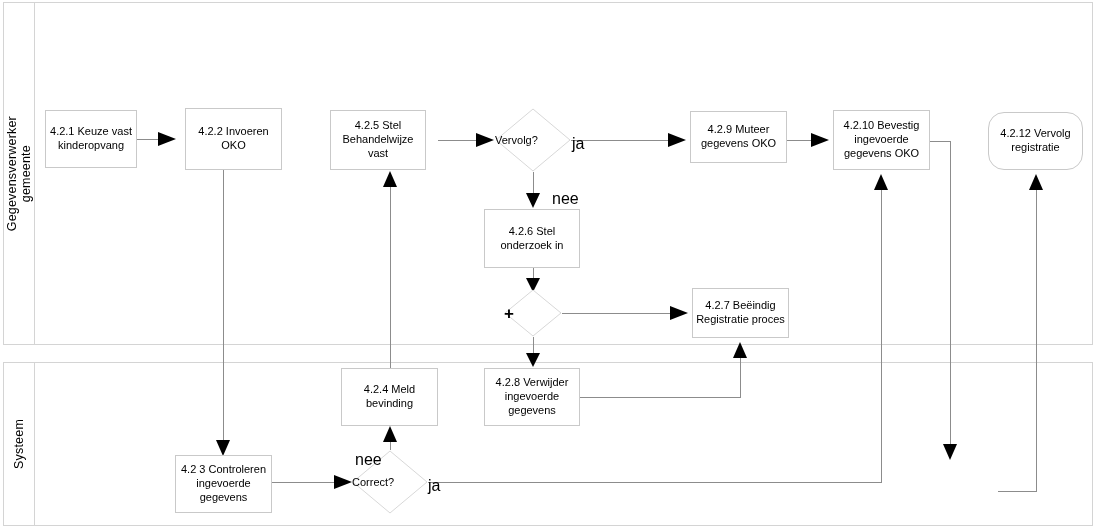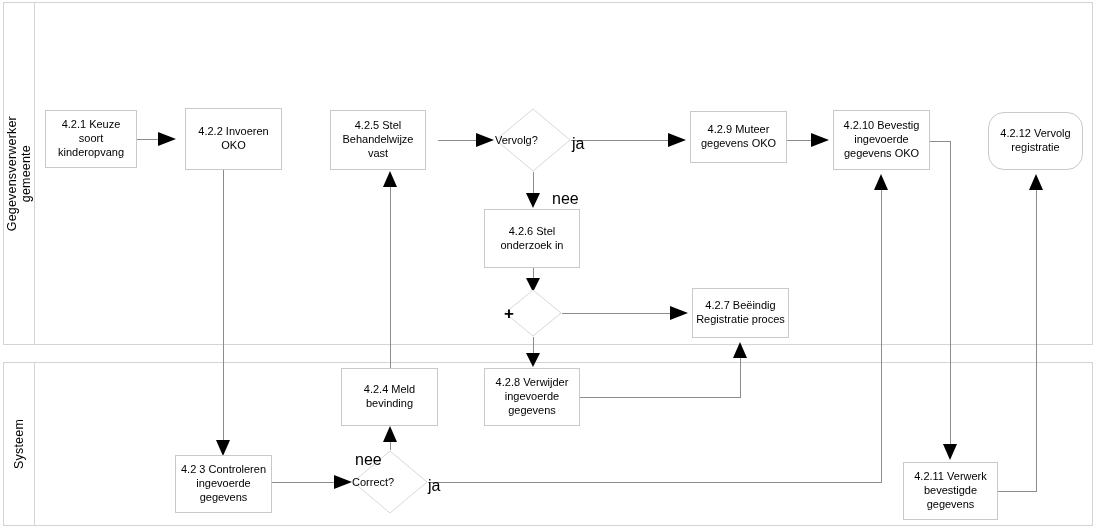--- a/index.html
+++ b/index.html
@@ -148,21 +148,21 @@
       <polygon points="526,353 540,353 533,367"></polygon>
       <polygon points="733,358 740,342 747,358"></polygon>
       <polygon points="811,133 829,140 811,147"></polygon>
       <polygon points="874,190 881,174 888,190"></polygon>
       <polygon points="943,444 957,444 950,460"></polygon>
       <polygon points="1029,190 1036,174 1043,190"></polygon>
     </g>
   </svg>
 
   <div class="node" style="left:45px; top:110px; width:92px; height:58px;">
-    <span>4.2.1 Keuze soort kinderopvang</span>
+    <span>4.2.1 Keuze vast kinderopvang</span>
   </div>
 
   <div class="node" style="left:174px; top:108px; width:97px; height:62px;margin-left:11px;">
     <span>4.2.2 Invoeren OKO</span>
   </div>
 
   <div class="node" style="left:330px; top:110px; width:96px; height:60px;">
     <span>4.2.5 Stel Behandelwijze vast</span>
   </div>
 
@@ -191,23 +191,20 @@
   </div>
 
   <div class="node" style="left:484px; top:368px; width:96px; height:58px;">
     <span>4.2.8 Verwijder ingevoerde gegevens</span>
   </div>
 
   <div class="node" style="left:175px; top:455px; width:97px; height:58px;">
     <span>4.2 3 Controleren ingevoerde gegevens</span>
   </div>
 
-  <div class="node" style="left:903px; top:462px; width:95px; height:58px;">
-    <span>4.2.11 Verwerk bevestigde gegevens</span>
-  </div>
 
   <div class="diamond" style="left:495px; top:108px; width:76px; height:64px;">
     <svg class="dshape" viewBox="0 0 76 64" preserveAspectRatio="none">
       <polygon points="38,1 75,32 38,63 1,32" fill="#ffffff" stroke="#d8d8d8" stroke-width="1"></polygon>
     </svg>
     <span class="dlabel">Vervolg?</span>
   </div>
 
   <div class="diamond" style="left:504px; top:289px; width:58px; height:48px;">
     <svg class="dshape" viewBox="0 0 58 48" preserveAspectRatio="none">

